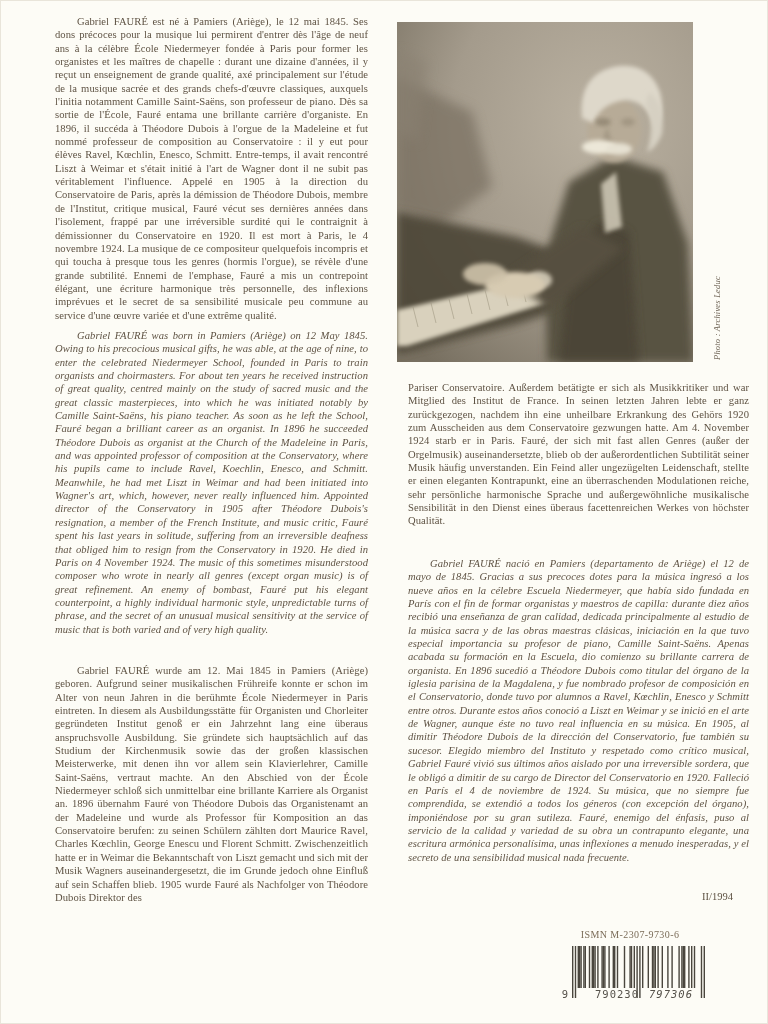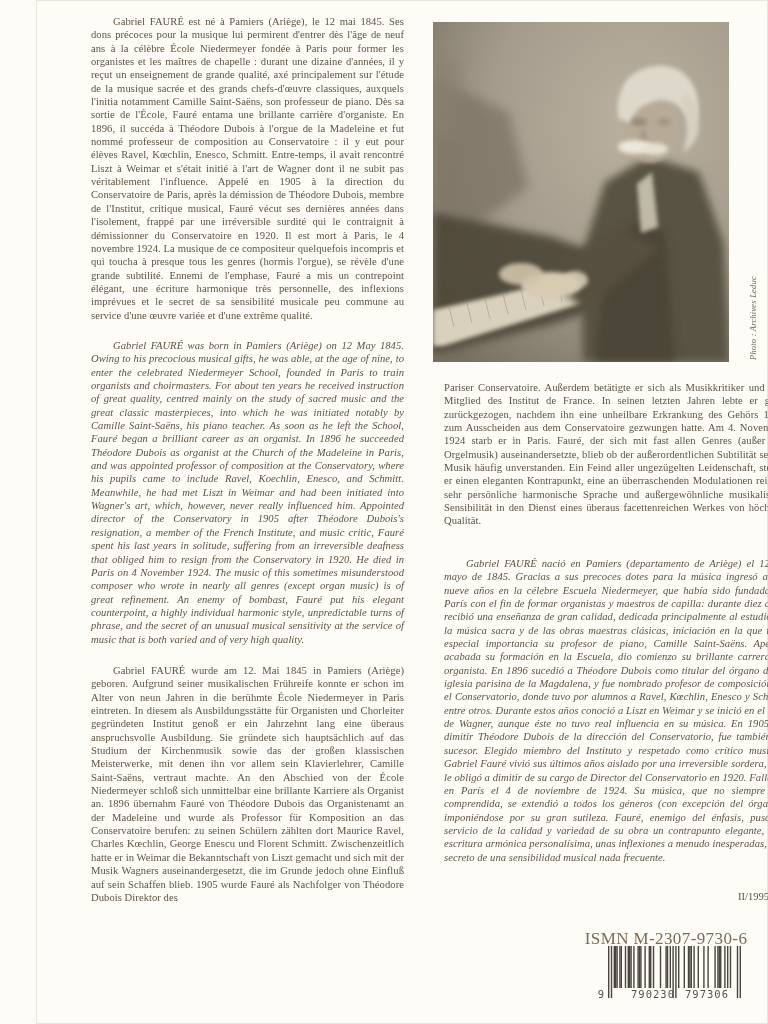--- a/index.html
+++ b/index.html
@@ -4,70 +4,70 @@
 <style>
   html,body{margin:0;padding:0;}
   body{
     width:768px;height:1024px;
     background:#fdfcf6;
     font-family:"Liberation Serif", serif;
     color:#5e5243;
     position:relative;
     overflow:hidden;
   }
-  .page{position:absolute;inset:0;box-shadow:inset 0 0 0 1px #e9e5da;margin-left:36px;}
+  .page{position:absolute;inset:0;box-shadow:inset 0 0 0 1px #e9e5da;}
   .para{
     position:absolute;margin:0;
     text-align:justify;
     font-size:10.6px;line-height:13.35px;
     text-indent:22px;
     letter-spacing:0.05px;
   }
   .col-left{left:55px;width:313px;}
   .col-right{left:408px;width:341px;}
   .ital{font-style:italic;}
   .no-indent{text-indent:0;}
   .para-fr{top:15px;}
-  .para-en{top:339px;}
+  .para-en{top:329px;}
   .para-de1{top:664px;}
   .para-de2{top:381px;}
   .para-es{top:557px;}
   .edition{
     position:absolute;left:392px;width:341px;top:891px;
     text-align:right;font-size:10.5px;color:#5e5243;
   }
   .photo-frame{
     position:absolute;left:397px;top:22px;width:296px;height:340px;
     overflow:hidden;
   }
   .photo-frame svg{display:block;width:100%;height:100%;}
   .photo-credit{
     position:absolute;left:712px;top:268px;width:16px;height:92px;
     writing-mode:vertical-rl;transform:rotate(180deg);
     font-style:italic;font-size:8.5px;letter-spacing:0.2px;
     color:#6e6355;white-space:nowrap;
   }
   .ismn-line{
     position:absolute;left:540px;width:180px;top:929px;
-    text-align:center;font-size:17px;letter-spacing:0.4px;
+    text-align:center;font-size:10px;letter-spacing:0.4px;
     color:#7b6c58;
   }
   .barcode{
     position:absolute;left:572px;top:946px;width:140px;height:62px;
   }
   .barcode svg{position:absolute;left:0;top:0;width:134px;height:54px;}
   .bc-digit{
     position:absolute;
     font-family:"DejaVu Sans Mono", monospace;
     font-size:10.5px;color:#55514a;top:42px;
     text-align:center;letter-spacing:1px;
   }
   .bc-lead{left:-13px;width:12px;letter-spacing:0;}
   .bc-g1{left:5px;width:80px;}
-  .bc-g2{left:70px;width:58px;}
+  .bc-g2{left:70px;width:58px;font-style:italic;}
 </style>
 </head>
 <body>
 
 <div class="page">
 
   <p class="para col-left para-fr">Gabriel FAURÉ est né à Pamiers (Ariège), le 12 mai 1845. Ses dons précoces pour la musique lui permirent d'entrer dès l'âge de neuf ans à la célèbre École Niedermeyer fondée à Paris pour former les organistes et les maîtres de chapelle : durant une dizaine d'années, il y reçut un enseignement de grande qualité, axé principalement sur l'étude de la musique sacrée et des grands chefs-d'œuvre classiques, auxquels l'initia notamment Camille Saint-Saëns, son professeur de piano. Dès sa sortie de l'École, Fauré entama une brillante carrière d'organiste. En 1896, il succéda à Théodore Dubois à l'orgue de la Madeleine et fut nommé professeur de composition au Conservatoire : il y eut pour élèves Ravel, Kœchlin, Enesco, Schmitt. Entre-temps, il avait rencontré Liszt à Weimar et s'était initié à l'art de Wagner dont il ne subit pas véritablement l'influence. Appelé en 1905 à la direction du Conservatoire de Paris, après la démission de Théodore Dubois, membre de l'Institut, critique musical, Fauré vécut ses dernières années dans l'isolement, frappé par une irréversible surdité qui le contraignit à démissionner du Conservatoire en 1920. Il est mort à Paris, le 4 novembre 1924. La musique de ce compositeur quelquefois incompris et qui toucha à presque tous les genres (hormis l'orgue), se révèle d'une grande subtilité. Ennemi de l'emphase, Fauré a mis un contrepoint élégant, une écriture harmonique très personnelle, des inflexions imprévues et le secret de sa sensibilité musicale peu commune au service d'une œuvre variée et d'une extrême qualité.</p>
 
   <p class="para col-left para-en ital">Gabriel FAURÉ was born in Pamiers (Ariège) on 12 May 1845. Owing to his precocious musical gifts, he was able, at the age of nine, to enter the celebrated Niedermeyer School, founded in Paris to train organists and choirmasters. For about ten years he received instruction of great quality, centred mainly on the study of sacred music and the great classic masterpieces, into which he was initiated notably by Camille Saint-Saëns, his piano teacher. As soon as he left the School, Fauré began a brilliant career as an organist. In 1896 he succeeded Théodore Dubois as organist at the Church of the Madeleine in Paris, and was appointed professor of composition at the Conservatory, where his pupils came to include Ravel, Koechlin, Enesco, and Schmitt. Meanwhile, he had met Liszt in Weimar and had been initiated into Wagner's art, which, however, never really influenced him. Appointed director of the Conservatory in 1905 after Théodore Dubois's resignation, a member of the French Institute, and music critic, Fauré spent his last years in solitude, suffering from an irreversible deafness that obliged him to resign from the Conservatory in 1920. He died in Paris on 4 November 1924. The music of this sometimes misunderstood composer who wrote in nearly all genres (except organ music) is of great refinement. An enemy of bombast, Fauré put his elegant counterpoint, a highly individual harmonic style, unpredictable turns of phrase, and the secret of an unusual musical sensitivity at the service of music that is both varied and of very high quality.</p>
 
@@ -124,21 +124,21 @@
       <ellipse cx="222" cy="127" rx="13" ry="6" fill="#e6e1d2" filter="url(#b2)"></ellipse>
     </svg>
   </div>
 
   <div class="photo-credit">Photo : Archives Leduc</div>
 
   <p class="para col-right para-de2 no-indent">Pariser Conservatoire. Außerdem betätigte er sich als Musikkritiker und war Mitglied des Institut de France. In seinen letzten Jahren lebte er ganz zurückgezogen, nachdem ihn eine unheilbare Erkrankung des Gehörs 1920 zum Ausscheiden aus dem Conservatoire gezwungen hatte. Am 4. November 1924 starb er in Paris. Fauré, der sich mit fast allen Genres (außer der Orgelmusik) auseinandersetzte, blieb ob der außerordentlichen Subtilität seiner Musik häufig unverstanden. Ein Feind aller ungezügelten Leidenschaft, stellte er einen eleganten Kontrapunkt, eine an überraschenden Modulationen reiche, sehr persönliche harmonische Sprache und außergewöhnliche musikalische Sensibilität in den Dienst eines überaus facettenreichen Werkes von höchster Qualität.</p>
 
   <p class="para col-right para-es ital">Gabriel FAURÉ nació en Pamiers (departamento de Ariège) el 12 de mayo de 1845. Gracias a sus precoces dotes para la música ingresó a los nueve años en la célebre Escuela Niedermeyer, que había sido fundada en París con el fin de formar organistas y maestros de capilla: durante diez años recibió una enseñanza de gran calidad, dedicada principalmente al estudio de la música sacra y de las obras maestras clásicas, iniciación en la que tuvo especial importancia su profesor de piano, Camille Saint-Saëns. Apenas acabada su formación en la Escuela, dio comienzo su brillante carrera de organista. En 1896 sucedió a Théodore Dubois como titular del órgano de la iglesia parisina de la Magdalena, y fue nombrado profesor de composición en el Conservatorio, donde tuvo por alumnos a Ravel, Kœchlin, Enesco y Schmitt entre otros. Durante estos años conoció a Liszt en Weimar y se inició en el arte de Wagner, aunque éste no tuvo real influencia en su música. En 1905, al dimitir Théodore Dubois de la dirección del Conservatorio, fue también su sucesor. Elegido miembro del Instituto y respetado como crítico musical, Gabriel Fauré vivió sus últimos años aislado por una irreversible sordera, que le obligó a dimitir de su cargo de Director del Conservatorio en 1920. Falleció en París el 4 de noviembre de 1924. Su música, que no siempre fue comprendida, se extendió a todos los géneros (con excepción del órgano), imponiéndose por su gran sutileza. Fauré, enemigo del énfasis, puso al servicio de la calidad y variedad de su obra un contrapunto elegante, una escritura armónica personalísima, unas inflexiones a menudo inesperadas, y el secreto de una sensibilidad musical nada frecuente.</p>
 
-  <div class="edition">II/1995</div>
+  <div class="edition">II/1994</div>
 
   <div class="ismn-line">ISMN M-2307-9730-6</div>
 
   <div class="barcode">
     <svg viewBox="0 0 134 54">
       <g id="barcode-bars" fill="#4a463e">
           <rect x="0.00" y="0" width="1.40" height="52"></rect>
           <rect x="2.80" y="0" width="1.40" height="52"></rect>
           <rect x="5.60" y="0" width="1.40" height="42"></rect>
           <rect x="7.00" y="0" width="1.40" height="42"></rect>

